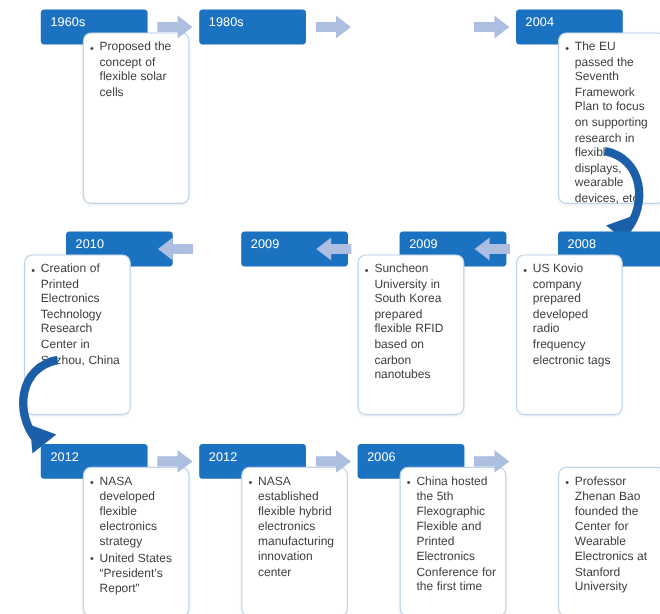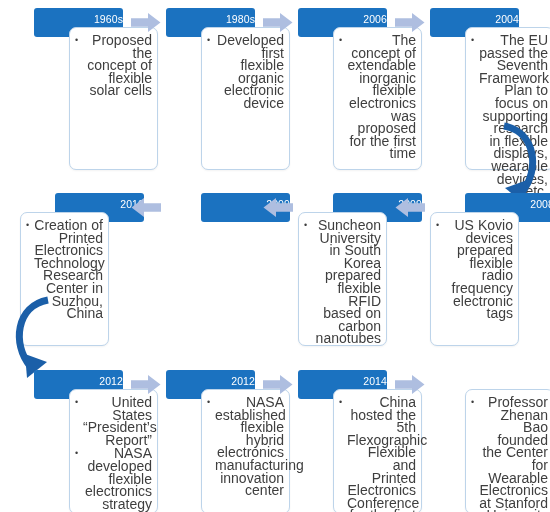--- a/index.html
+++ b/index.html
@@ -20,21 +20,20 @@
     position: absolute;
     inset: 0;
   }
 
   
   .row {
     position: absolute;
     left: 0;
     width: 550px;
     height: 170px;
-    text-align: right;
   }
   .row-1 { top: 0px; }
   .row-2 { top: 185px; }
   .row-3 { top: 362px; }
 
   
   .node {
     position: absolute;
     top: 0;
     width: 124px;
@@ -76,21 +75,21 @@
   .align-right .node-card   { left: 0px; }
 
   .bullets {
     margin: 0;
     padding: 0;
     list-style: none;
   }
   .bullets li {
     position: relative;
     padding-left: 9px;
-    font-size: 14px;
+    font-size: 10px;
     line-height: 12.6px;
     color: #3e3e3e;
     margin-bottom: 1px;
     word-spacing: 0.2px;
   }
   .bullets li::before {
     content: "\2022";
     position: absolute;
     left: 1px;
     top: -0.5px;
@@ -139,41 +138,28 @@
     </div>
 
     <div class="arrow" style="left:131px;">
       <svg viewBox="0 0 30 21">
           <path d="M0 6.3 L17 6.3 L17 1 L29.5 10.5 L17 20 L17 14.7 L0 14.7 Z"></path>
         </svg>
     </div>
 
     <div class="node align-left" style="left:166px;">
       <div class="node-header">1980s</div>
-      <div class="node-card">
-        <ul class="bullets">
-          <li>Developed first flexible organic electronic device</li>
-        </ul>
-      </div>
     </div>
 
     <div class="arrow" style="left:263px;">
       <svg viewBox="0 0 30 21">
           <path d="M0 6.3 L17 6.3 L17 1 L29.5 10.5 L17 20 L17 14.7 L0 14.7 Z"></path>
         </svg>
     </div>
 
-    <div class="node align-left" style="left:298px;">
-      <div class="node-header">2006</div>
-      <div class="node-card">
-        <ul class="bullets">
-          <li>The concept of extendable inorganic flexible electronics was proposed for the first time</li>
-        </ul>
-      </div>
-    </div>
 
     <div class="arrow" style="left:395px;">
       <svg viewBox="0 0 30 21">
           <path d="M0 6.3 L17 6.3 L17 1 L29.5 10.5 L17 20 L17 14.7 L0 14.7 Z"></path>
         </svg>
     </div>
 
     <div class="node align-left" style="left:430px;">
       <div class="node-header">2004</div>
       <div class="node-card">
@@ -230,41 +216,41 @@
     <div class="arrow" style="left:395px;">
       <svg viewBox="0 0 30 21">
           <path d="M30 6.3 L13 6.3 L13 1 L0.5 10.5 L13 20 L13 14.7 L30 14.7 Z"></path>
         </svg>
     </div>
 
     <div class="node align-right" style="left:430px;">
       <div class="node-header">2008</div>
       <div class="node-card">
         <ul class="bullets">
-          <li>US Kovio devices prepared flexible radio frequency electronic tags</li>
+          <li>US Kovio company prepared developed radio frequency electronic tags</li>
         </ul>
       </div>
     </div>
   </div>
 
   <div class="curve curve-left">
     <svg viewBox="0 0 58 92" width="58" height="92">
       <path d="M46 8 C 14 14, 10 52, 28 74" fill="none" stroke="#1B5FA8" stroke-width="7" stroke-linecap="butt"></path>
       <path d="M23 62 L25 86 L45 70 Z" fill="#1B5FA8"></path>
     </svg>
   </div>
 
   <div class="row row-3">
 
     <div class="node align-left" style="left:34px;">
       <div class="node-header">2012</div>
       <div class="node-card">
         <ul class="bullets">
+          <li>NASA developed flexible electronics strategy</li>
           <li>United States “President’s Report”</li>
-          <li>NASA developed flexible electronics strategy</li>
         </ul>
       </div>
     </div>
 
     <div class="arrow" style="left:131px;">
       <svg viewBox="0 0 30 21">
           <path d="M0 6.3 L17 6.3 L17 1 L29.5 10.5 L17 20 L17 14.7 L0 14.7 Z"></path>
         </svg>
     </div>
 
@@ -277,21 +263,21 @@
       </div>
     </div>
 
     <div class="arrow" style="left:263px;">
       <svg viewBox="0 0 30 21">
           <path d="M0 6.3 L17 6.3 L17 1 L29.5 10.5 L17 20 L17 14.7 L0 14.7 Z"></path>
         </svg>
     </div>
 
     <div class="node align-left" style="left:298px;">
-      <div class="node-header">2014</div>
+      <div class="node-header">2006</div>
       <div class="node-card">
         <ul class="bullets">
           <li>China hosted the 5th Flexographic Flexible and Printed Electronics Conference for the first time</li>
         </ul>
       </div>
     </div>
 
     <div class="arrow" style="left:395px;">
       <svg viewBox="0 0 30 21">
           <path d="M0 6.3 L17 6.3 L17 1 L29.5 10.5 L17 20 L17 14.7 L0 14.7 Z"></path>

